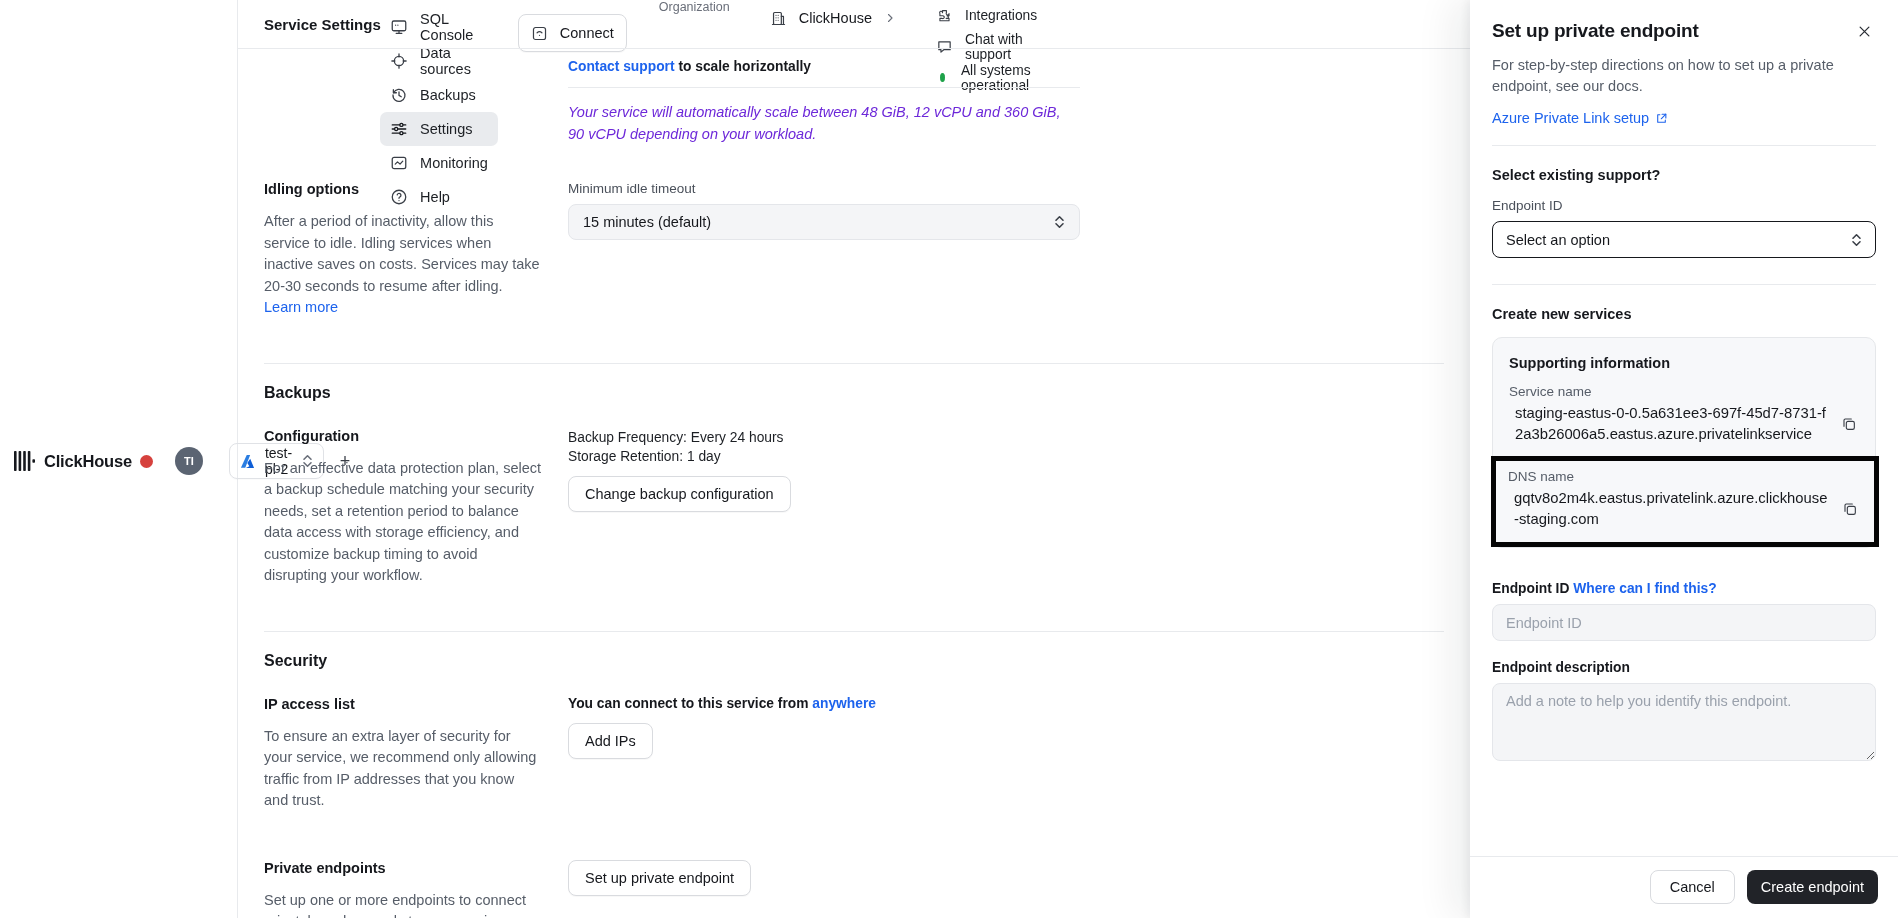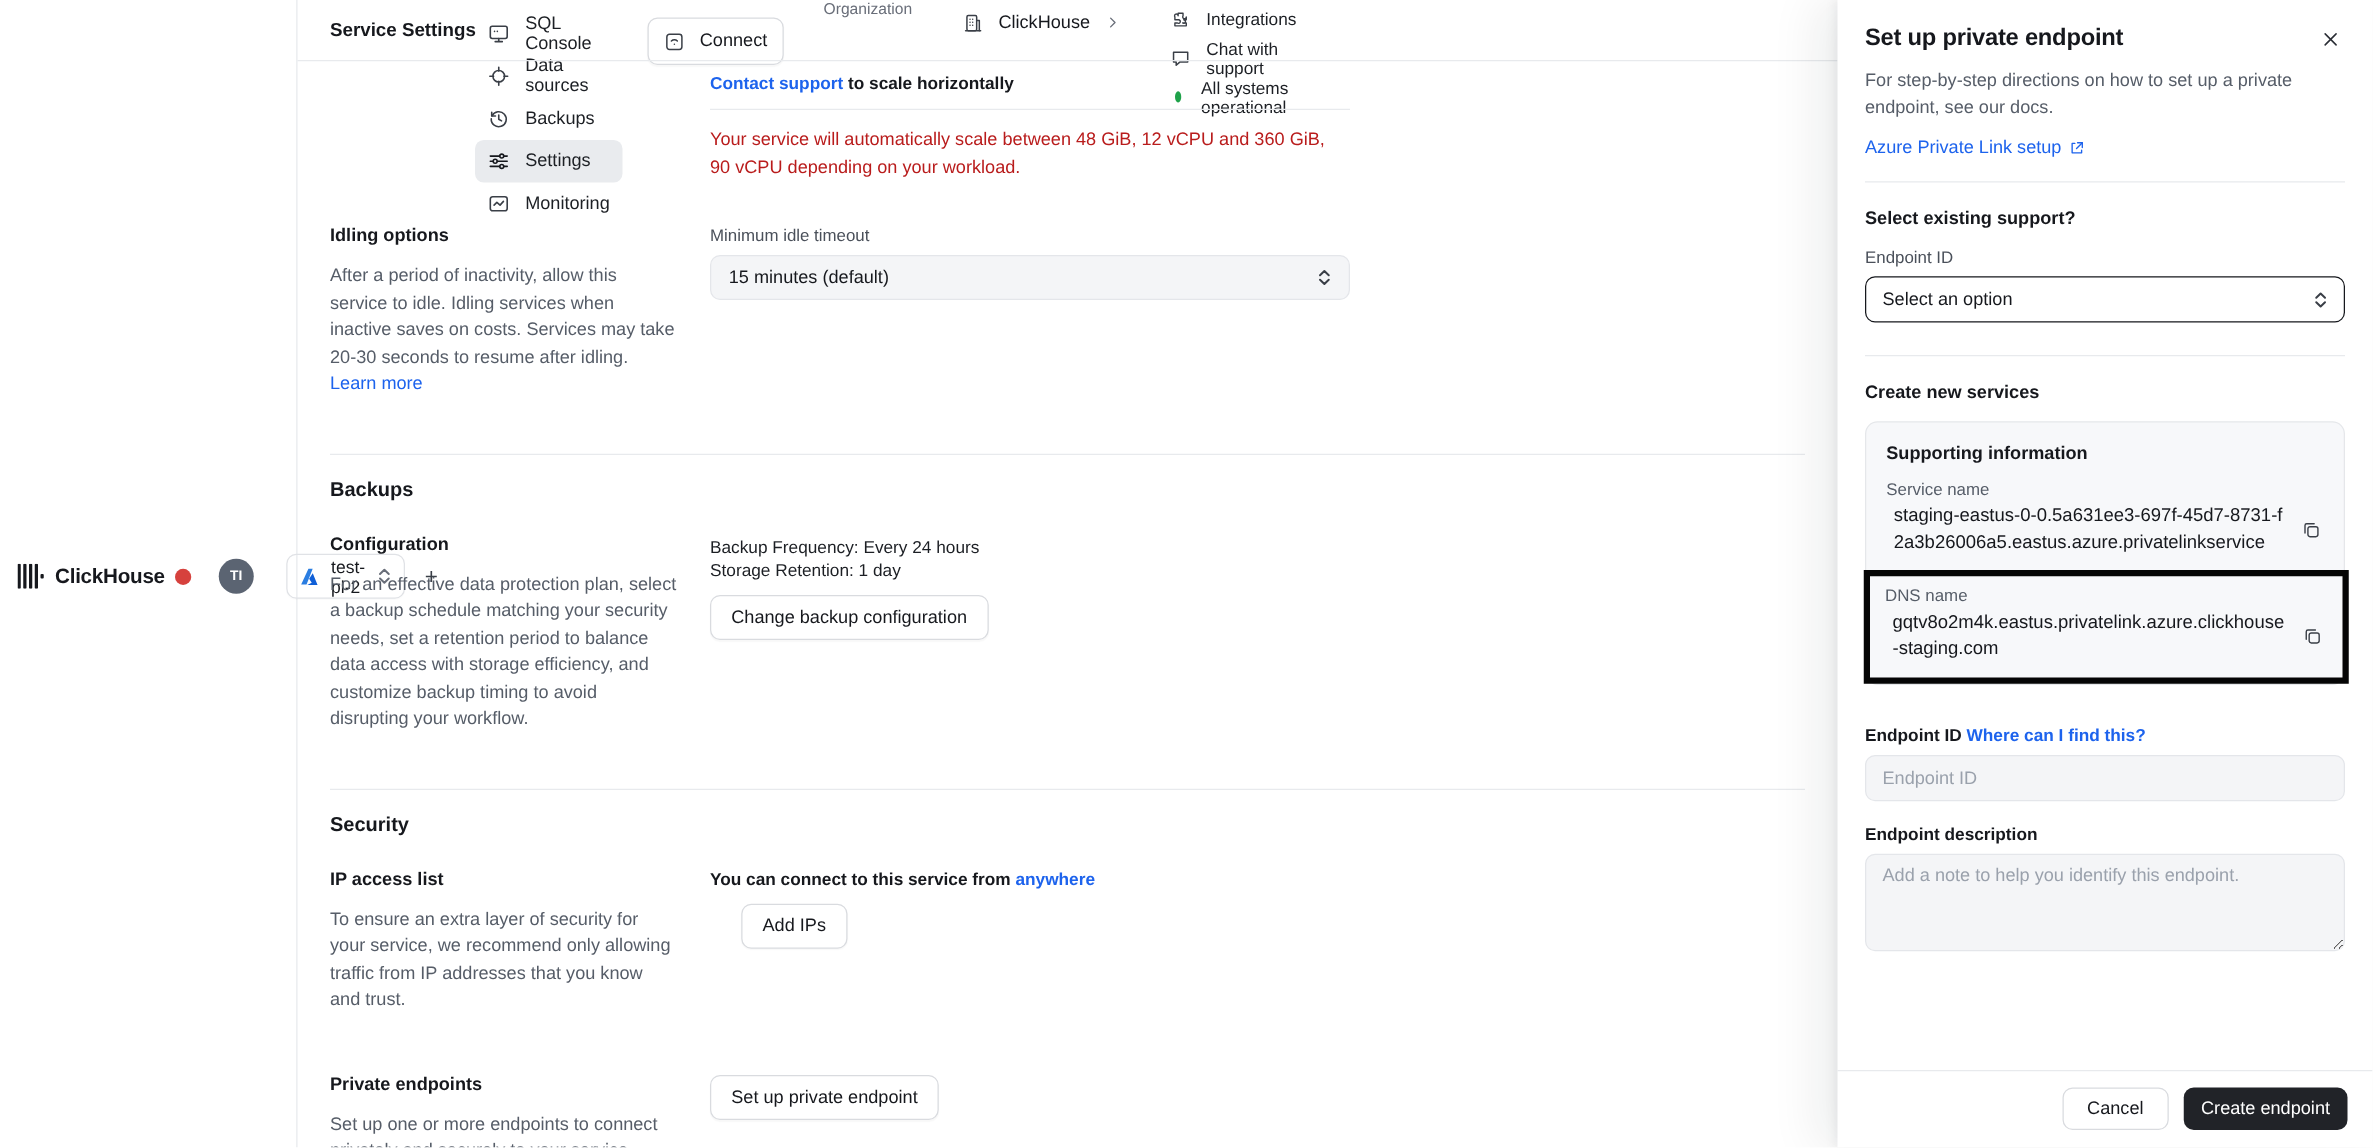--- a/index.html
+++ b/index.html
@@ -47,37 +47,37 @@
     padding:0 26px; font-size:15px; font-weight:700; }
   .main-body { padding:0 0 0 26px; overflow:hidden; }
   .grid-row { display:grid; grid-template-columns:278px 512px; column-gap:26px; }
   .col-left h3 { font-size:14.5px; font-weight:700; }
   .col-left p { margin-top:14px; font-size:14.5px; line-height:21.5px; color:#565d68; }
   a.blue, .blue { color:#1d63ed; text-decoration:none; cursor:pointer; }
   .thin-divider { border-top:1px solid #e8eaed; }
   .scale-line { padding-top:10px; font-size:13.8px; font-weight:600; }
   .scale-line .rest { font-weight:600; color:#16181d; }
   .scaling .thin-divider { margin:13px 0; }
-  .scaling p { font-size:14.5px; line-height:22px; color:#b91c1c; padding-right:10px; }
+  .scaling p { font-size:14.5px; line-height:22px; color:#6d28d9; padding-right:10px;font-style:italic; }
   .idling-row { margin-top:36px; }
   .field-label { font-size:13.5px; color:#4a505a; }
   .gray-select { margin-top:8px; height:36px; background:#f4f5f7; border:1px solid #e4e6ea;
     border-radius:8px; display:flex; align-items:center; padding:0 14px; font-size:14.5px; cursor:pointer;justify-content:flex-end; }
   .gray-select .updown { margin-left:auto; color:#3a3f47; }
   .section-divider { border-top:1px solid #e8eaed; margin:44px 26px 0 0; width:auto; }
   .section-h { margin-top:20px; font-size:16px; font-weight:700; }
   .backups-row, .ip-row { margin-top:26px; }
   .meta-line { font-size:13.8px; color:#1c1f24; line-height:19px; }
   .white-btn { display:inline-flex; align-items:center; justify-content:center; height:36px;
     padding:0 16px; background:#fff; border:1px solid #d9dbdf; border-radius:8px; font-size:14.5px;
     cursor:pointer; box-shadow:0 1px 1px rgba(0,0,0,0.03); color:#16181d;
     font-family:"Liberation Sans", sans-serif; }
   .backups-row .white-btn { margin-top:10px; }
   .connect-from { font-size:13.8px; font-weight:600; }
-  .ip-row .white-btn { margin-top:12px;margin-left:25px; }
+  .ip-row .white-btn { margin-top:12px; }
   .pe-row { margin-top:48px; }
 
   
   .panel { width:428px; min-width:428px; height:100%; background:#fff; position:relative;
     box-shadow:-3px 0 8px rgba(20,22,26,0.06), -18px 0 36px rgba(20,22,26,0.07);
     display:flex; flex-direction:column; padding:20px 22px 0 22px; z-index:5; }
   .panel-title-row { display:flex; align-items:flex-start; }
   .panel-title { font-size:19px; font-weight:700; letter-spacing:-0.2px; }
   .close-btn { margin-left:auto; cursor:pointer; padding:4px; color:#2a2e35; }
   .panel-desc { margin-top:12px; font-size:14.5px; line-height:21px; color:#565d68; }
@@ -204,20 +204,30 @@
       </div>
       <div class="nav-item">
         <span>
           <svg width="18" height="18" viewBox="0 0 24 24" fill="none" stroke="#3a3f47" stroke-width="1.7" stroke-linecap="round" stroke-linejoin="round">
             <rect x="3" y="4.5" width="18" height="15" rx="2.5"></rect>
               <path d="M7 13.5l3-3 3.4 3 3.6-4"></path>
           </svg>
         </span>
         <span>Monitoring</span>
       </div>
+      <div class="nav-item">
+        <span>
+          <svg width="18" height="18" viewBox="0 0 24 24" fill="none" stroke="#3a3f47" stroke-width="1.7" stroke-linecap="round">
+            <circle cx="12" cy="12" r="9"></circle>
+              <path d="M9.6 9.2a2.5 2.5 0 1 1 3.4 2.8c-.8.35-1 .9-1 1.8"></path>
+              <path d="M12 16.8h.01"></path>
+          </svg>
+        </span>
+        <span>Help</span>
+      </div>
     </div>
 
     <div class="connect-wrap">
       <div class="connect-btn">
         <span>
           <svg width="17" height="17" viewBox="0 0 24 24" fill="none" stroke="#3a3f47" stroke-width="1.7" stroke-linecap="round" stroke-linejoin="round">
             <rect x="3.5" y="3.5" width="17" height="17" rx="3"></rect>
               <path d="M8.6 11a5 5 0 0 1 6.8 0"></path>
               <path d="M12 14.6h.01"></path>
           </svg>

